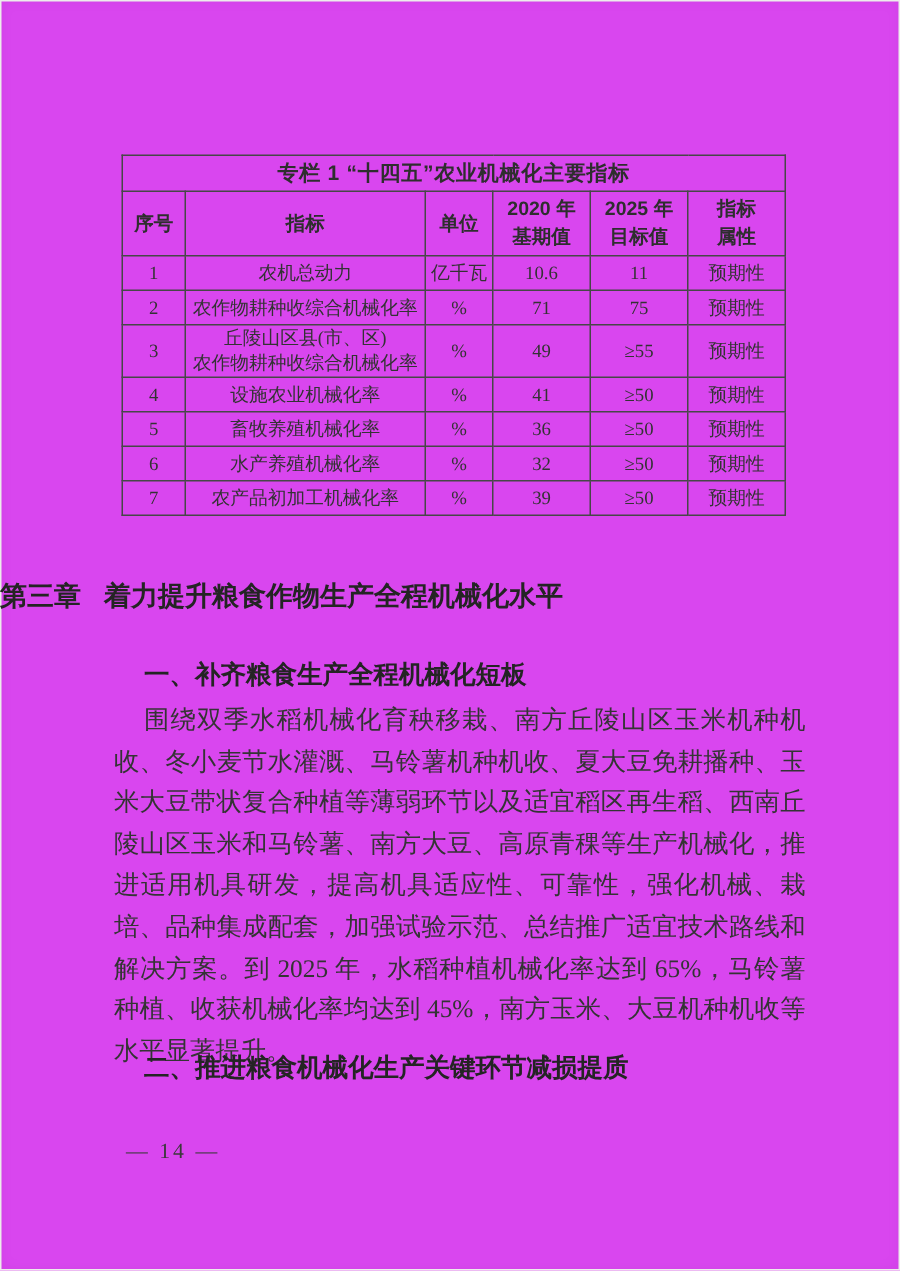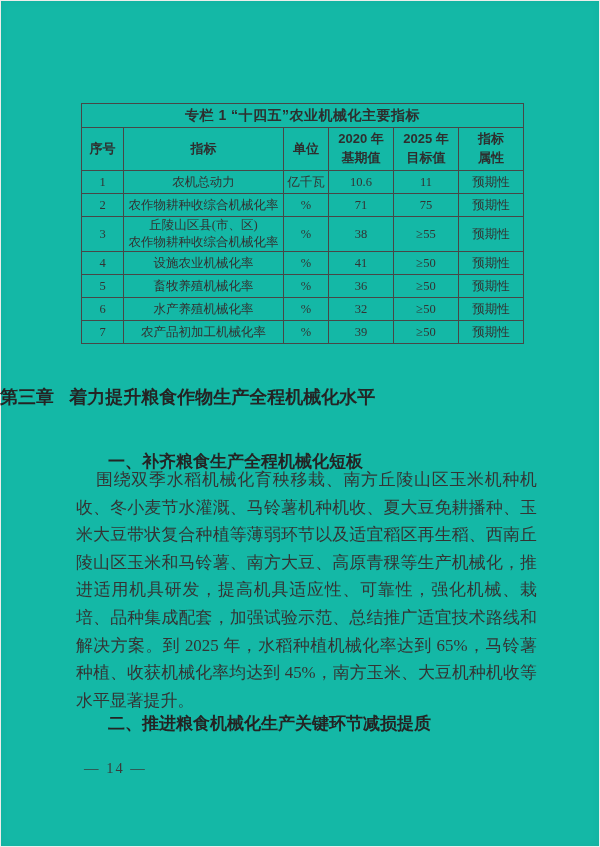--- a/index.html
+++ b/index.html
@@ -1,20 +1,20 @@
 <!DOCTYPE html>
 <html><head>
 <meta charset="utf-8">
 <style>
   html, body { margin: 0; padding: 0; background: #ffffff; }
   .page {
     position: relative;
     width: 600px;
     height: 847px;
-    background: #14b8a6;
+    background: #d946ef;
     color: #2e2e2e;
     font-family: "Liberation Serif", serif;
     overflow: hidden;
     box-shadow: inset 0 0 0 1px #ededeb, inset 0 0 10px rgba(0,0,0,0.05);
   }
 
   
   table.spec-table {
     position: absolute;
     top: 103px;
@@ -64,21 +64,21 @@
     font-weight: bold;
     font-size: 18px;
     color: #242424;
   }
   .chapter-heading .chapter-title { margin-left: 0.85em; }
 
   .section-heading {
     position: absolute;
     left: 76px;
     width: 461px;
-    margin: 12px;
+    margin: 0;
     padding-left: 20px;
     box-sizing: border-box;
     font-family: "Liberation Sans", sans-serif;
     font-weight: bold;
     font-size: 17px;
     color: #242424;
   }
   .sec-1 { top: 438px; }
   .sec-2 { top: 700px; }
 
@@ -150,21 +150,21 @@
         <td>%</td>
         <td>71</td>
         <td>75</td>
         <td>预期性</td>
       </tr>
       <tr class="data-row tall">
         <td>3</td>
         <td>丘陵山区县(市、区)
 农作物耕种收综合机械化率</td>
         <td>%</td>
-        <td>38</td>
+        <td>49</td>
         <td>≥55</td>
         <td>预期性</td>
       </tr>
       <tr class="data-row">
         <td>4</td>
         <td>设施农业机械化率</td>
         <td>%</td>
         <td>41</td>
         <td>≥50</td>
         <td>预期性</td>

